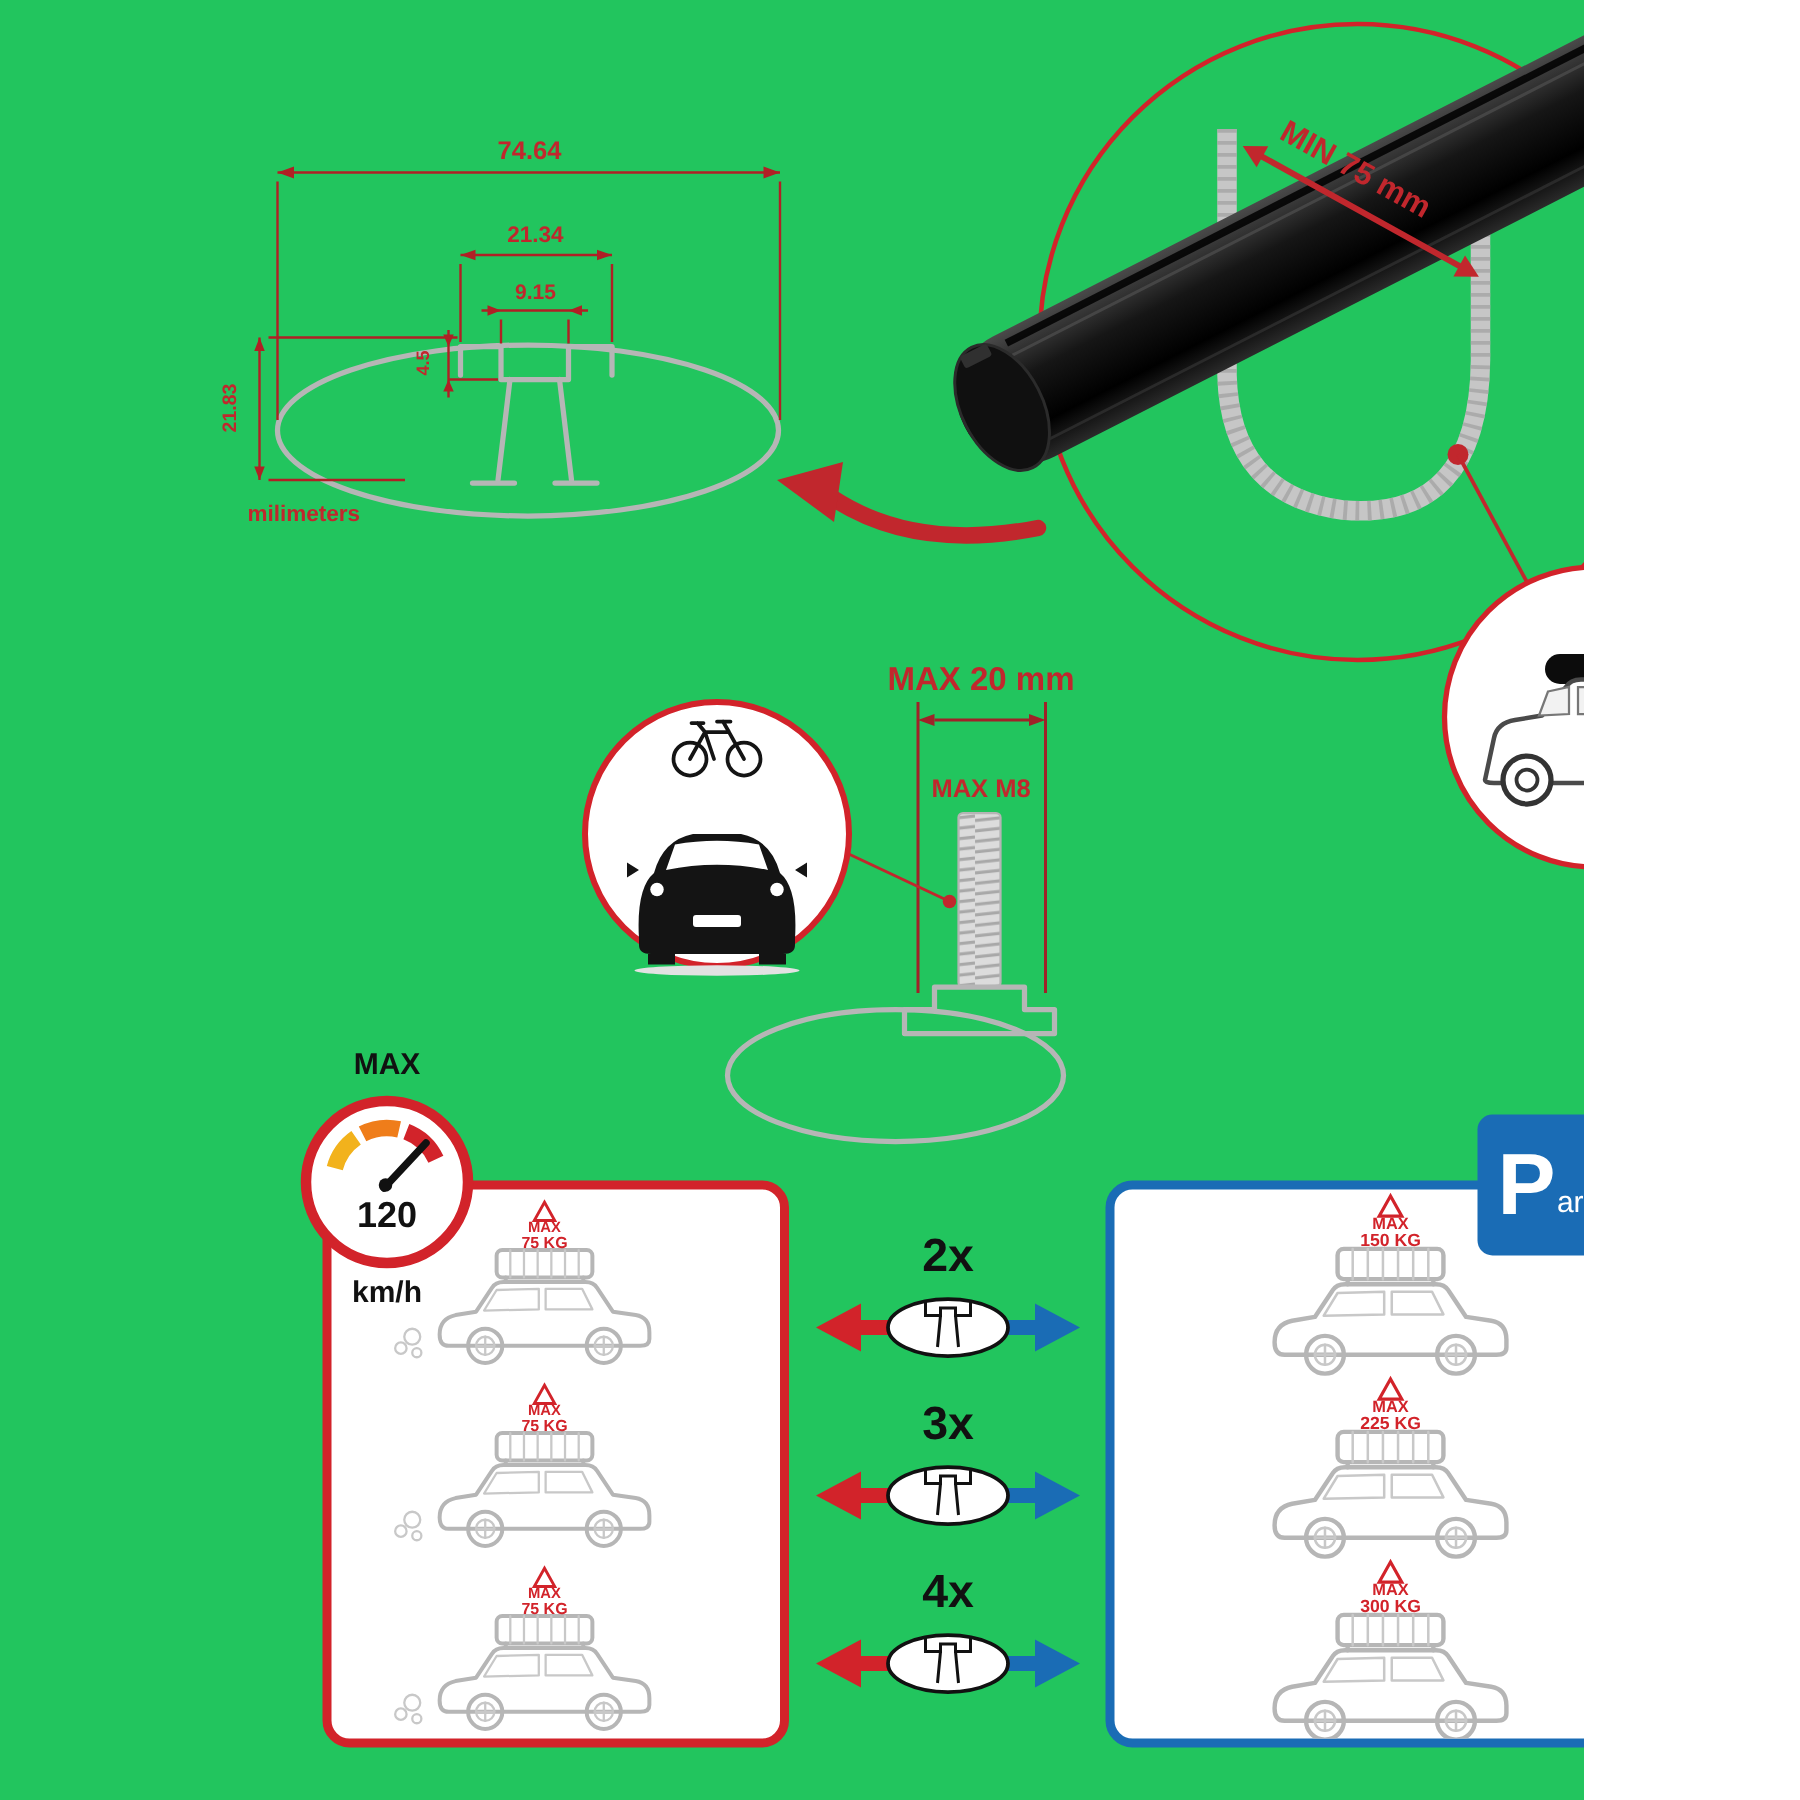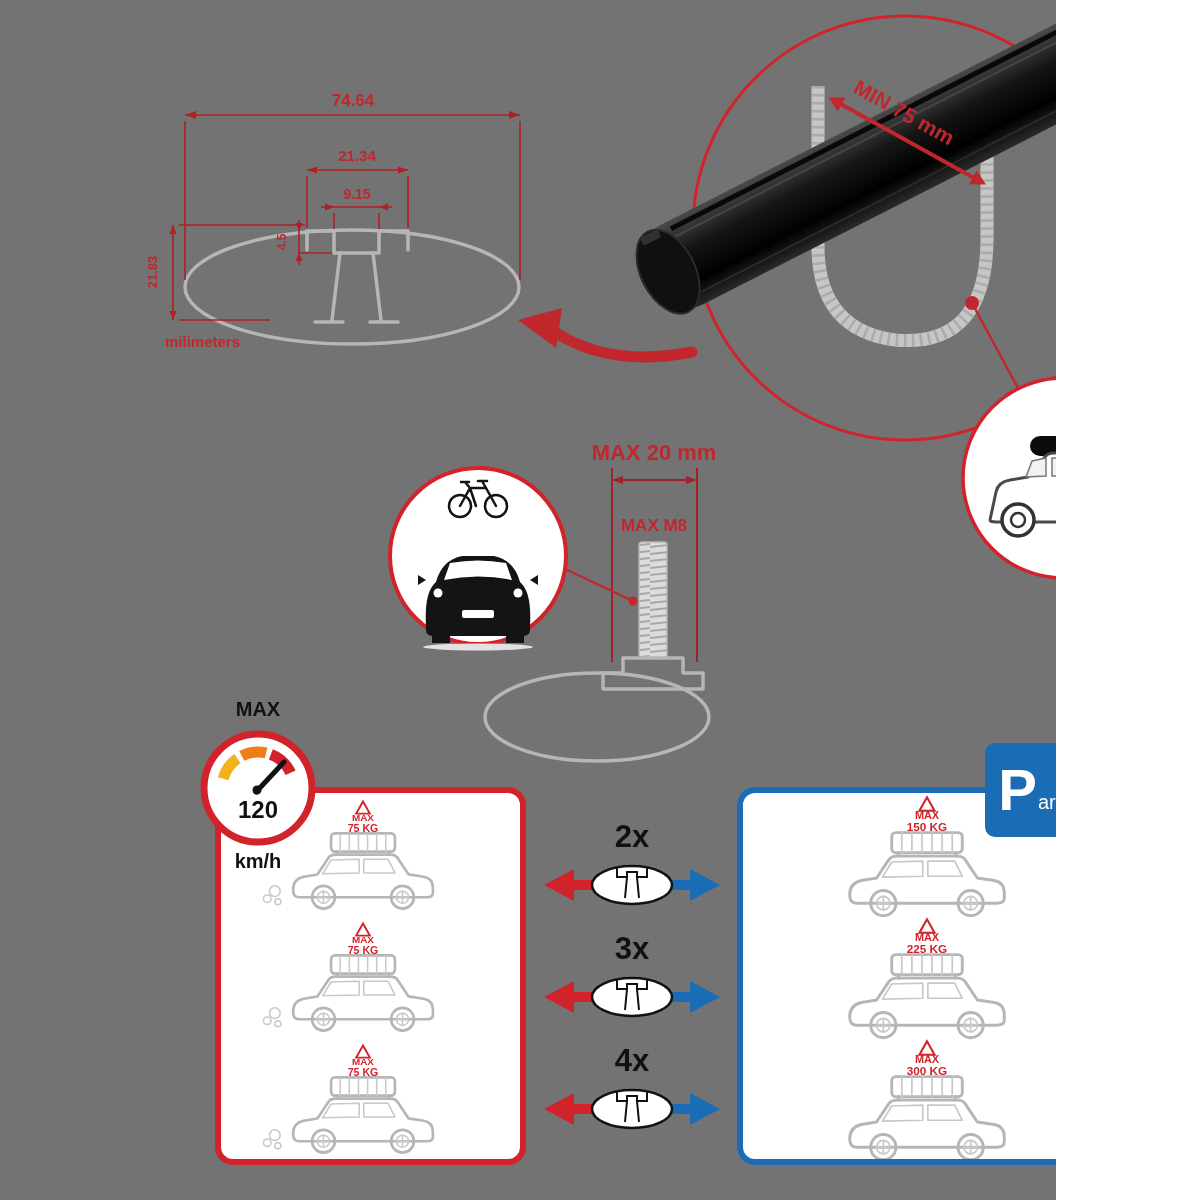--- a/index.html
+++ b/index.html
@@ -1,16 +1,16 @@
 <!DOCTYPE html>
 <html><head>
 <meta charset="utf-8">
 <style>
   html,body{margin:0;padding:0;background:#fff;}
-  .canvas{position:relative;width:1056px;height:1200px;background:#737373;overflow:hidden;
+  .canvas{position:relative;width:1056px;height:1200px;background:#22c55e;overflow:hidden;
           font-family:"Liberation Sans",sans-serif;}
   .abs{position:absolute;}
   svg text{font-family:"Liberation Sans",sans-serif;}
 
   
   .dimline{stroke:#b02025;stroke-width:1.6;fill:none;}
   .dimarrow{fill:#b02025;stroke:none;}
   .dimtxt{fill:#c1272d;font-weight:bold;}
 
   

